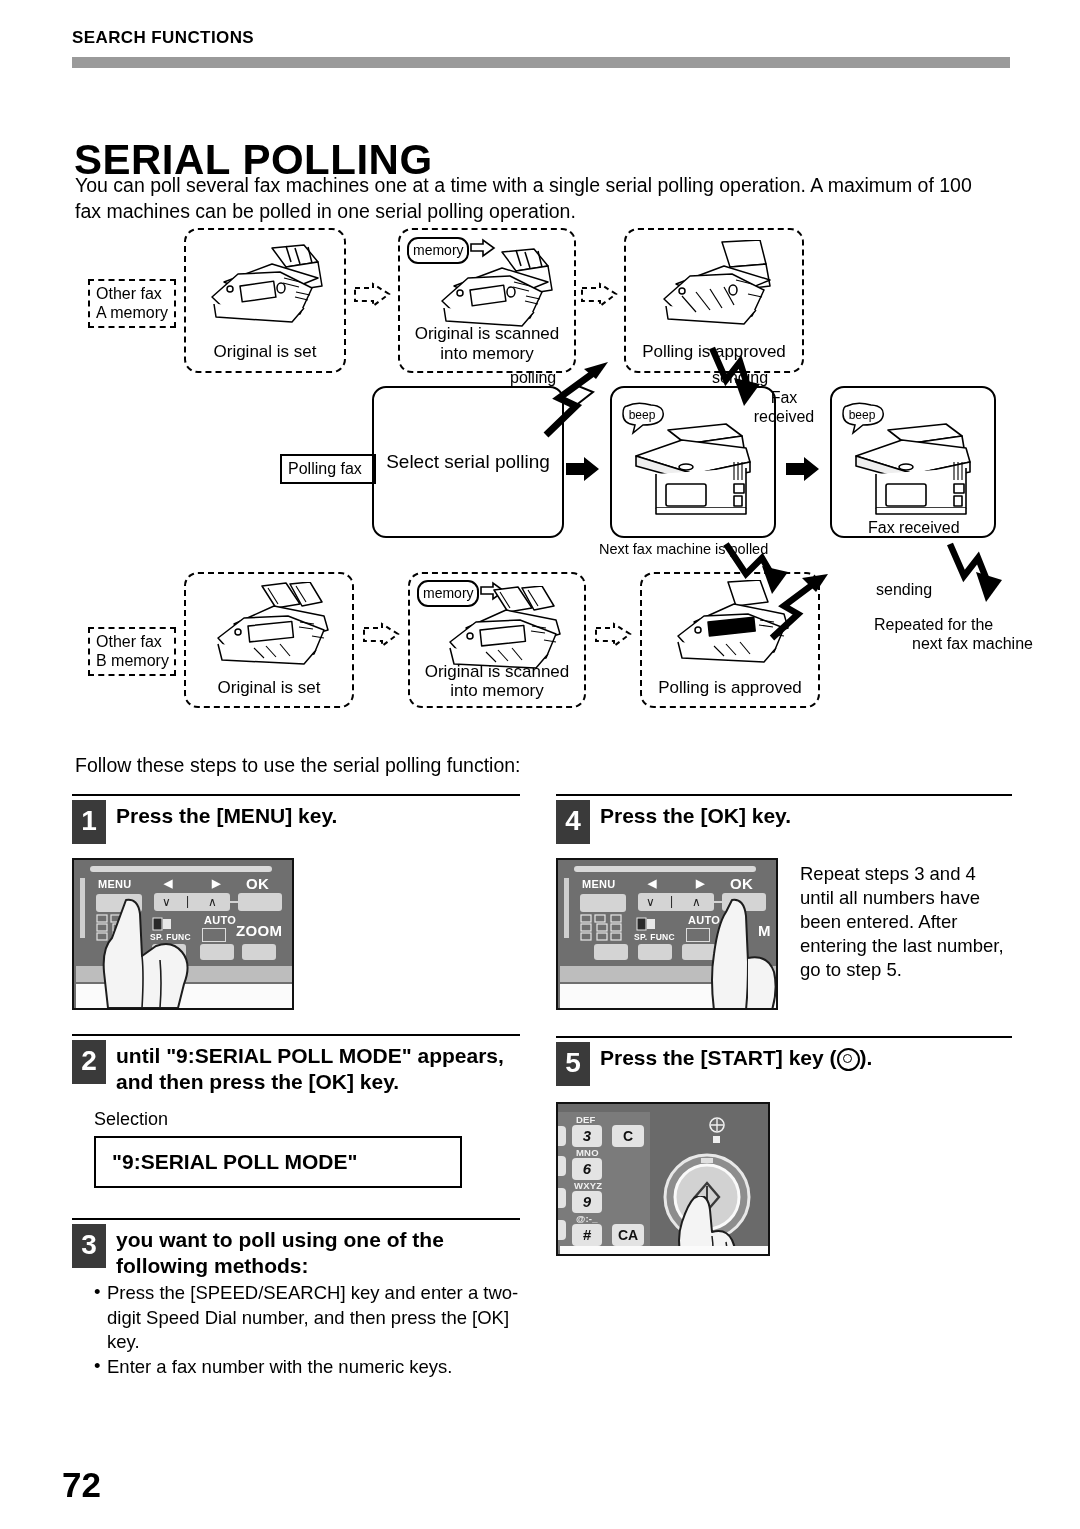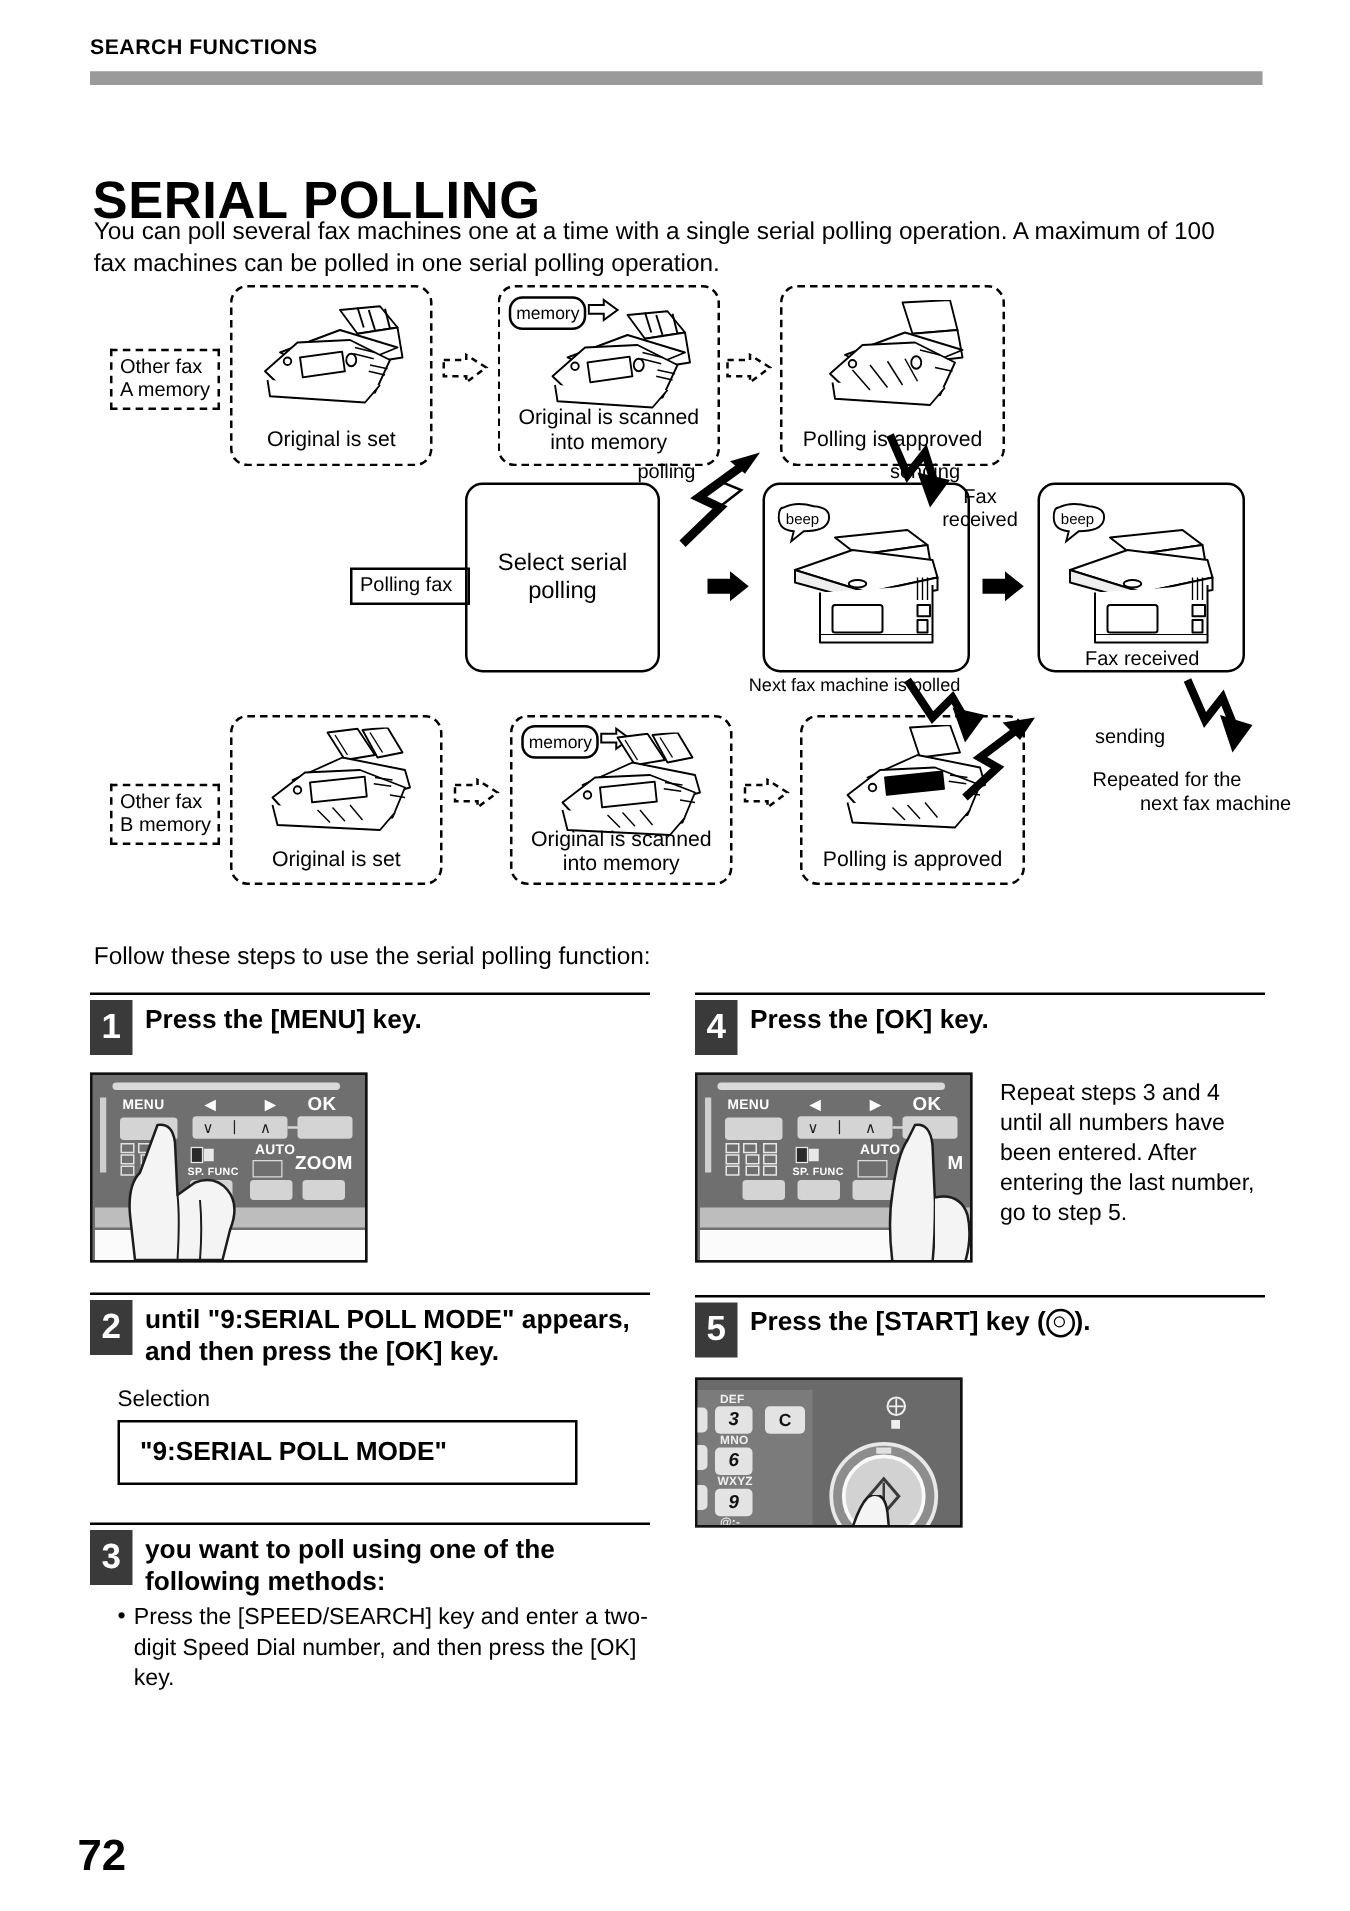--- a/index.html
+++ b/index.html
@@ -389,21 +389,21 @@
         </g>
       </svg>
     </div>
     <div class="cap" style="left:0; right:0; bottom:9px;">Polling is approved</div>
   </div>
 
   <div class="tag solid" style="left:208px; top:232px; width:96px;">
     <span>Polling fax</span>
   </div>
 
-  <div class="dbox solidbox" style="left:300px; top:164px; width:156px; height:152px;">
+  <div class="dbox solidbox" style="left:300px; top:164px; width:192px; height:152px;">
     <div class="bigcenter">Select serial polling</div>
   </div>
 
   <svg class="dev" style="left:492px; top:232px;" width="38" height="30">
     <path d="M2 9 L20 9 L20 3 L35 15 L20 27 L20 21 L2 21 Z" fill="#000"></path>
   </svg>
 
   <div class="dbox solidbox" style="left:538px; top:164px; width:166px; height:152px;">
     <div class="dev" style="left:9px; top:14px;">
       <svg width="52" height="34" viewBox="0 0 52 34">
@@ -677,20 +677,21 @@
 
   <div class="step-head" style="margin-top:30px;">
     <div class="step-num">3</div>
     <div class="step-title">
       <div>you want to poll using one of the</div>
       <div>following methods:</div>
     </div>
   </div>
   <div class="bullets">
     <div class="bl">Press the [SPEED/SEARCH] key and enter a two-digit Speed Dial number, and then press the [OK] key.</div>
+    <div class="bl">Enter a fax number with the numeric keys.</div>
   </div>
 </div>
 
 <div class="col-right" style="top:794px;">
 
   <div class="step-head">
     <div class="step-num">4</div>
     <div class="step-title">Press the [OK] key.</div>
   </div>
 
@@ -765,21 +766,21 @@
     <div class="step-body" style="position:absolute; left:244px; top:4px; width:212px;">Repeat steps 3 and 4 until all numbers have been entered. After entering the last number, go to step 5.</div>
   </div>
 
   <div class="step-head" style="margin-top:22px;">
     <div class="step-num">5</div>
     <div class="step-title">
       <span>Press the  [START] key (</span><span class="startglyph"></span><span>).</span>
     </div>
   </div>
 
-  <div class="num-photo" style="margin-top:14px; width:214px; height:120px;">
+  <div class="num-photo" style="margin-top:14px; width:214px; height:154px;">
     <div style="position:absolute; left:0; top:8px; width:92px; height:138px; background:#7b7b7b;"></div>
 
     <div class="nk" style="left:-6px; top:22px; width:14px; height:20px;"></div>
     <div class="nk" style="left:-6px; top:52px; width:14px; height:20px;"></div>
     <div class="nk" style="left:-6px; top:84px; width:14px; height:20px;"></div>
     <div class="nk" style="left:-6px; top:116px; width:14px; height:20px;"></div>
 
     <div class="nlab" style="left:18px; top:10px;">DEF</div>
     <div class="nk" style="left:14px; top:21px; width:30px; height:22px; line-height:22px;">3</div>
 

